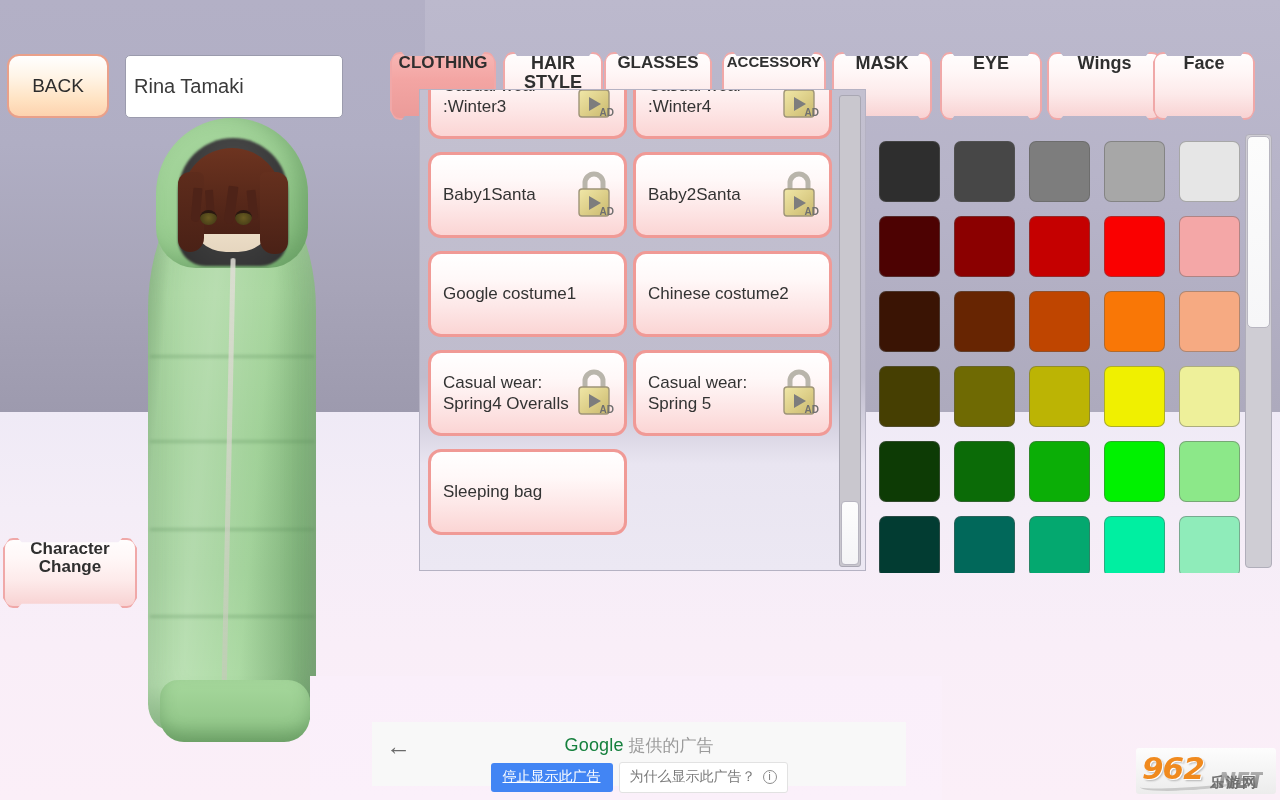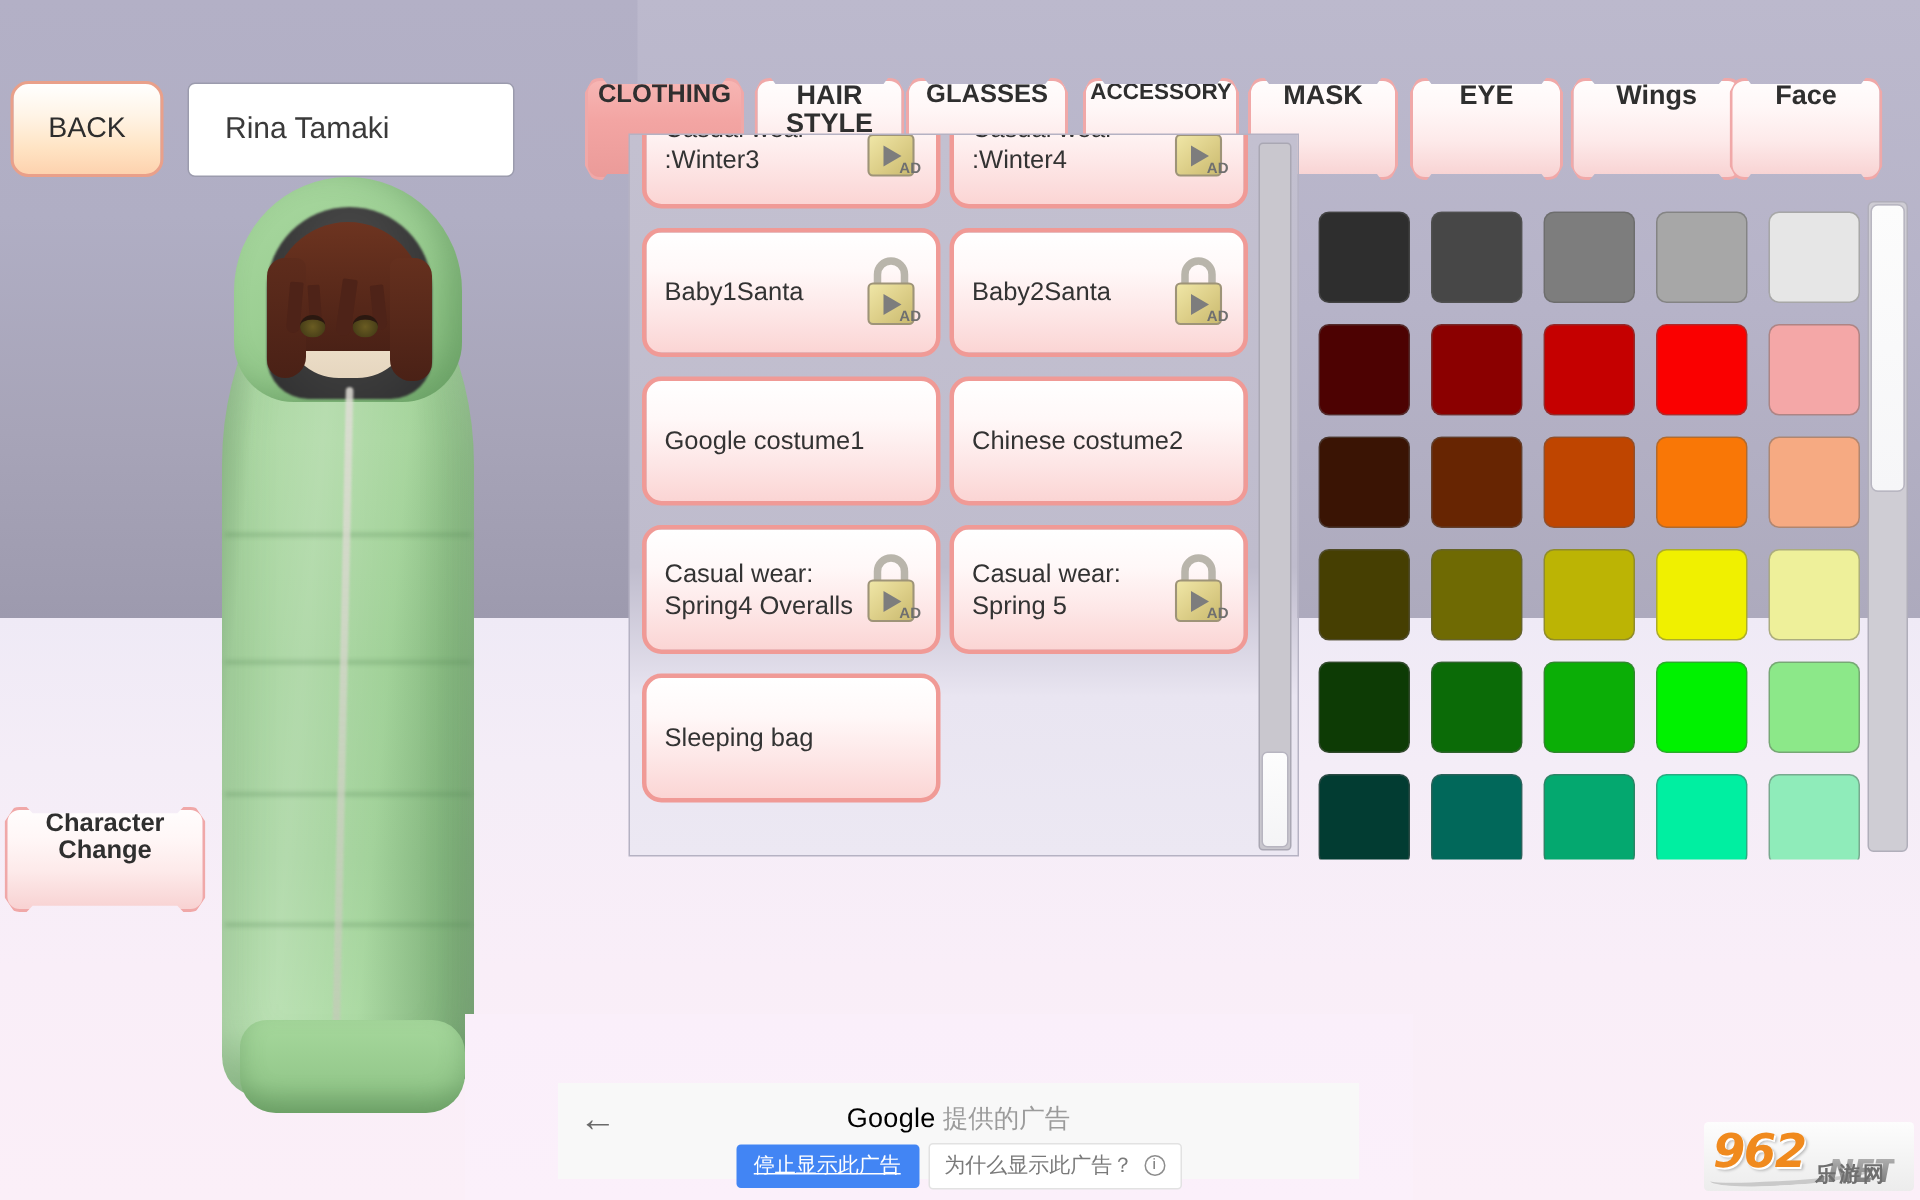--- a/index.html
+++ b/index.html
@@ -140,21 +140,21 @@
     position: absolute; left: 7px; top: 8px; width: 102px; height: 64px;
     display: flex; align-items: center; justify-content: center;
     font-size: 19px; color: #2d2d2d;
     background: linear-gradient(180deg,#ffffff 0%, #fff4e6 35%, #ffe3c3 72%, #fdd2ae 100%);
     border: 2px solid #e9a08a; border-radius: 12px;
     cursor: pointer; user-select: none;
   }
   .name-field {
     position: absolute; left: 125px; top: 9px; width: 218px; height: 63px;
     background: #ffffff; border: 1px solid #9b9bad; border-radius: 5px;
-    display: flex; align-items: center; padding-left: 24px;
+    display: flex; align-items: center; padding-left: 8px;
     font-size: 20px; color: #3a3a3a;
   }
   .tab { position: absolute; top: 6px; height: 68px; font-size: 17px; padding: 0 4px; }
 
   
   .face-btn {
     position: absolute; left: 3px; top: 110px; width: 138px; height: 70px; font-size: 18px;
   }
   .charchange-btn {
     position: absolute; left: 3px; top: 538px; width: 134px; height: 70px; font-size: 17px;
@@ -238,21 +238,21 @@
     background: #f8f8f8;
   }
   .ad-back-arrow {
     position: absolute; left: 14px; top: 12px; width: 26px; height: 26px;
     color: #6a6a6a; font-size: 25px; line-height: 24px; cursor: pointer;
   }
   .ad-title {
     position: absolute; left: 0; top: 12px; width: 534px; text-align: center;
     font-size: 17px; color: #9b9b9b;
   }
-  .ad-title .g-google { color: #000000; font-size: 18px; letter-spacing: .2px; }
+  .ad-title .g-google { color: #15803d; font-size: 18px; letter-spacing: .2px; }
   .ad-buttons {
     position: absolute; left: 0; top: 40px; width: 534px;
     display: flex; justify-content: center; align-items: center; gap: 6px;
   }
   .ad-stop-btn {
     background: #4285f4; color: #fff; font-size: 14px;
     padding: 5px 12px 6px; border: 0; border-radius: 3px; cursor: pointer;
     text-decoration: underline;
   }
   .ad-why-btn {

